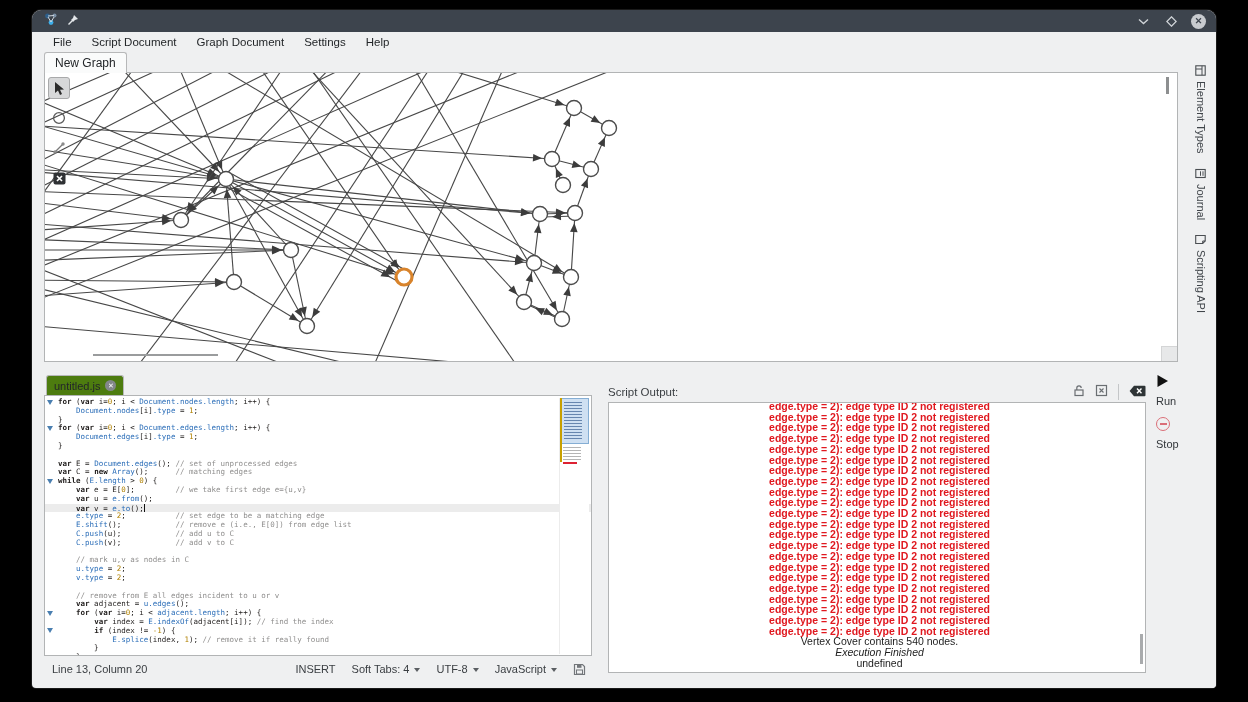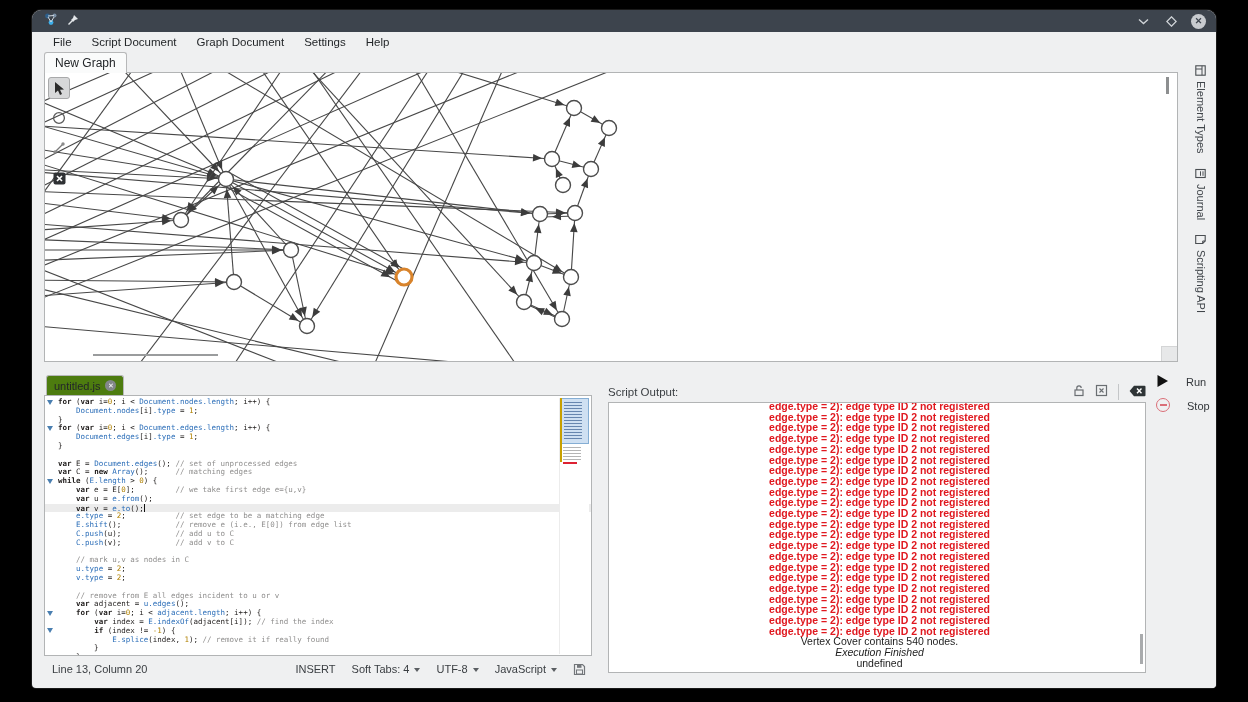--- a/index.html
+++ b/index.html
@@ -95,21 +95,21 @@
   .outbox { position:absolute; left:0; top:28px; width:538px; height:271px; background:#fff;
             border:1px solid #b2b4b5; overflow:hidden; }
   .outlines { margin-top:-4px; padding:2px 0 0 5px;text-align:center; }
   .oline { font-size:10.5px; line-height:10.7px; font-weight:bold; }
   .oline.err { color:#e0181f; }
   .oline.plain { color:#1d1d1d; font-weight:normal; }
   .oline.italic { color:#1d1d1d; font-weight:normal; font-style:italic; }
   .out-thumb { position:absolute; right:2px; bottom:8px; width:3px; height:30px; background:#a9abad; }
   
   .runcol { position:absolute; left:1124px; top:364px; width:56px; }
-  .actbtn { display:flex; flex-direction:row; align-items:flex-end; gap:17px; margin-bottom:10px; }
+  .actbtn { display:flex; flex-direction:column; align-items:flex-start; gap:7px; margin-bottom:10px; }
   .actbtn .lbl { font-size:11px; color:#33373b; }
   .stop-ic { width:14px; height:14px; border-radius:50%; border:1.6px solid #d8616b; position:relative; opacity:.9; }
   .stop-ic::after { content:""; position:absolute; left:2.5px; right:2.5px; top:5px; height:1.6px; background:#d8616b; }
 </style>
 </head>
 <body>
 
 <div class="window">
 
   <div class="titlebar">

